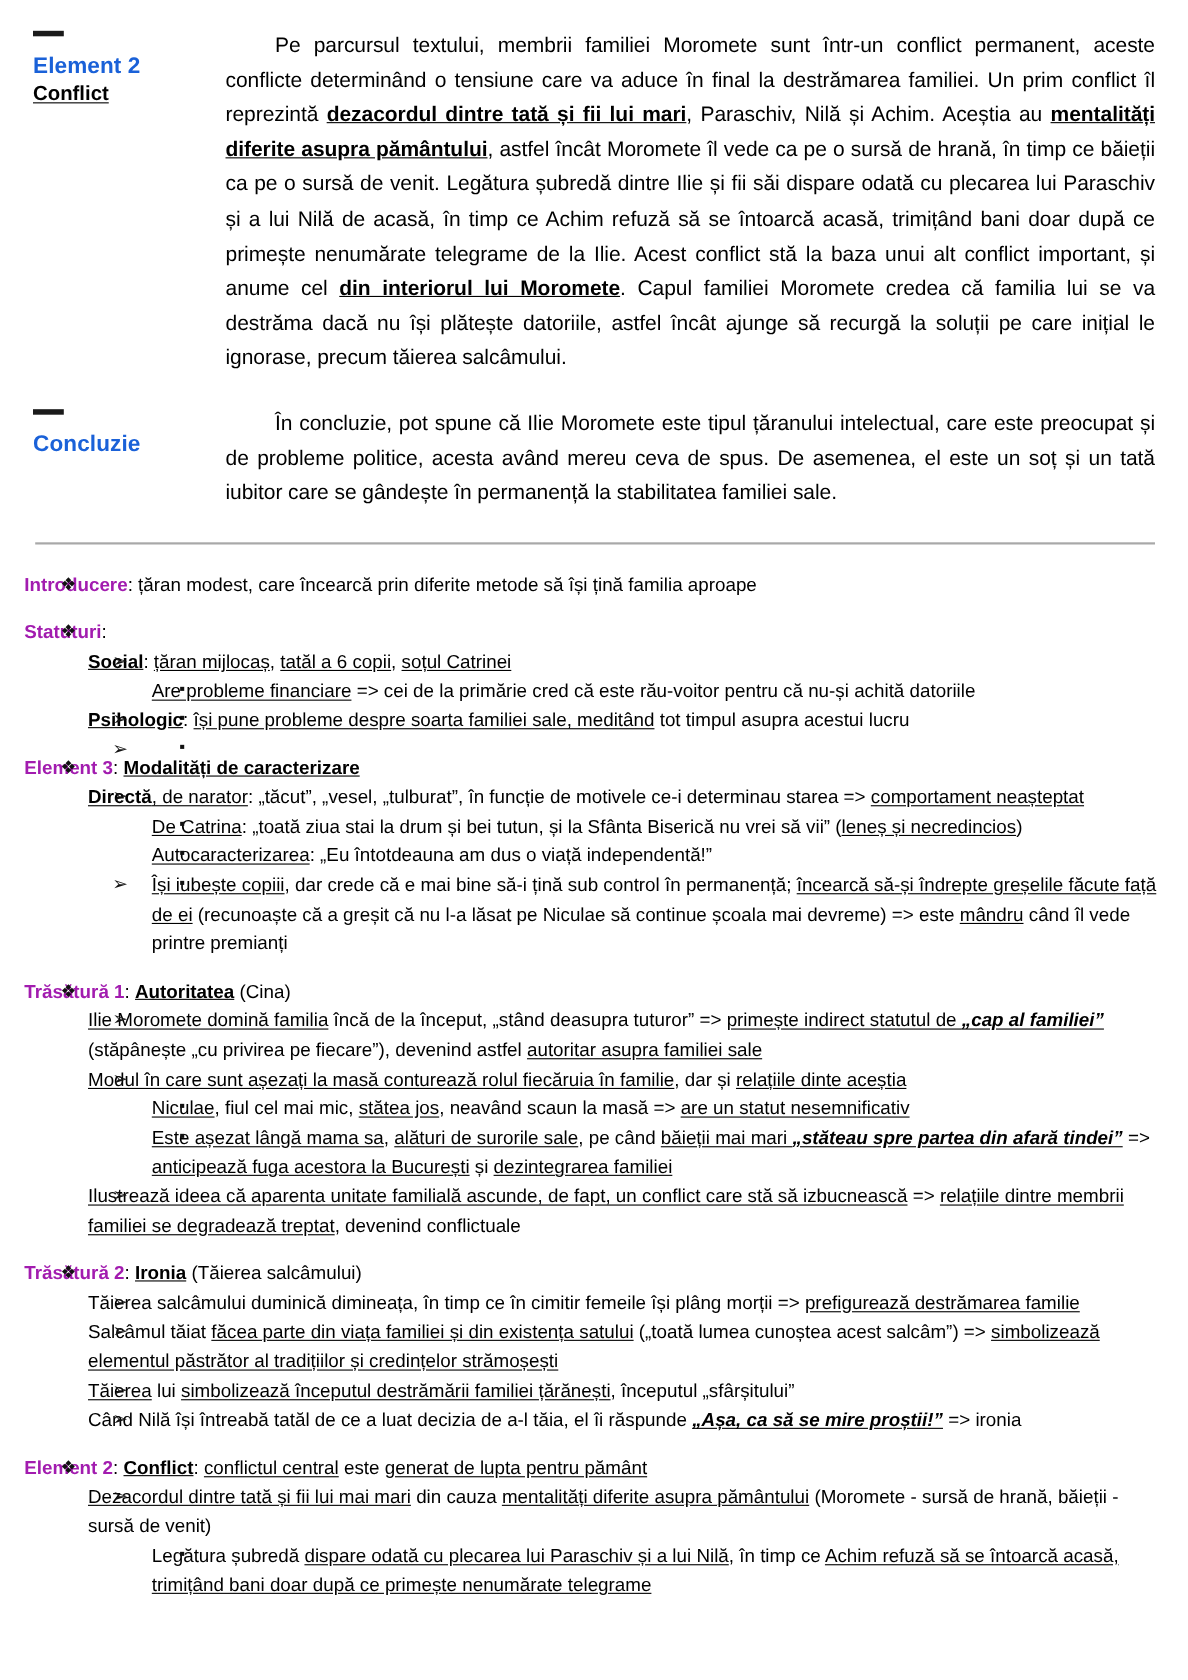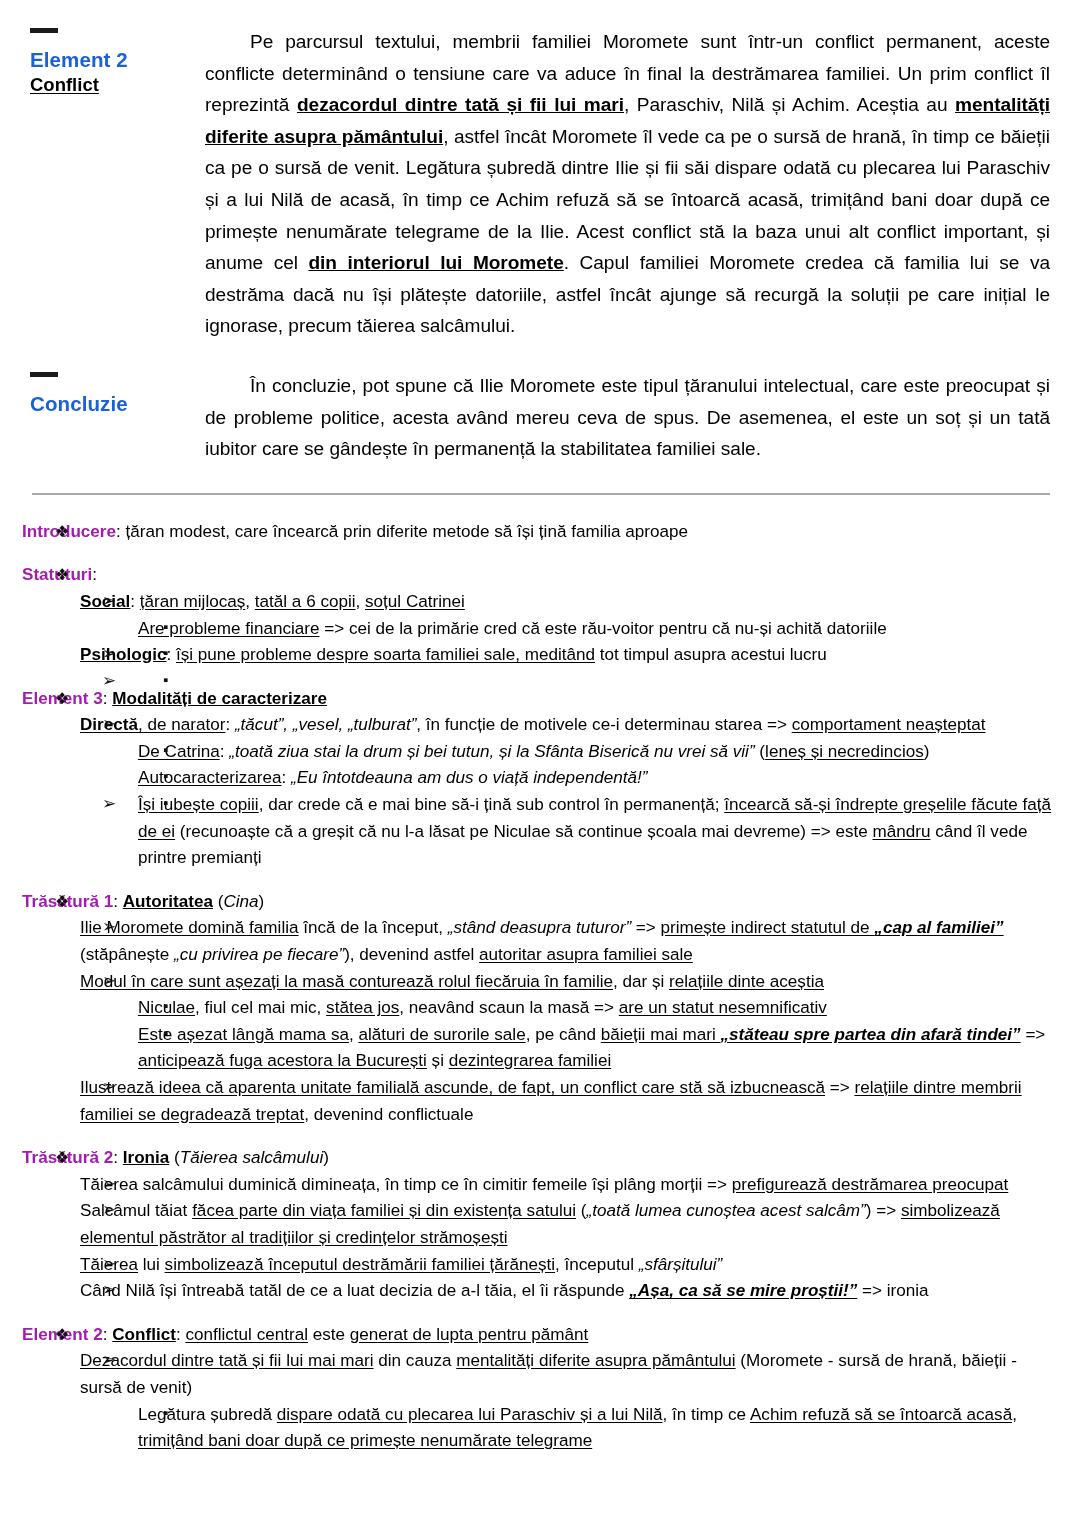--- a/index.html
+++ b/index.html
@@ -132,21 +132,21 @@
     font-size: 15px;
     line-height: 26.6px;
     color: #111;
   }
 
   .spacer-gap { height: 17px; }
 
   .t { display: inline; }
   .u  { text-decoration: underline; text-underline-offset: 2px; }
   .b  { font-weight: bold; text-decoration: underline; }
-  .i  { font-style: italic; }
+  .i  { }
   .blue { color: #a21caf; font-weight: bold; }
   .bu { font-weight: bold; text-decoration: underline; text-underline-offset: 2px; }
   .iu { font-style: italic; text-decoration: underline; text-underline-offset: 2px; font-weight: bold; }
 </style>
 </head>
 <body>
 
 <div class="page">
 
   <div class="essay" id="essay-root">
@@ -189,21 +189,21 @@
         <li class="l3" style="margin-left: 116px;"><span class="mk">▪</span><span class="t"><span class="u">Își iubește copiii</span><span>, dar crede că e mai bine să-i țină sub control în permanență; </span><span class="u">încearcă să-și îndrepte greșelile făcute față de ei</span><span> (recunoaște că a greșit că nu l-a lăsat pe Niculae să continue școala mai devreme) =&gt; este </span><span class="u">mândru</span><span> când îl vede printre premianți</span></span></li>
         <li class="spacer-gap"></li>
         <li class="l1"><span class="mk">❖</span><span class="t"><span class="blue">Trăsătură 1</span><span>: </span><span class="b">Autoritatea</span><span> (</span><span class="i">Cina</span><span>)</span></span></li>
         <li class="l2" style="margin-left: 58px;"><span class="mk">➢</span><span class="t"><span class="u">Ilie Moromete domină familia</span><span> încă de la început, </span><span class="i">„stând deasupra tuturor”</span><span> =&gt; </span><span class="u">primește indirect statutul de </span><span class="iu">„cap al familiei”</span><span> (stăpânește </span><span class="i">„cu privirea pe fiecare”</span><span>), devenind astfel </span><span class="u">autoritar asupra familiei sale</span></span></li>
         <li class="l2" style="margin-left: 58px;"><span class="mk">➢</span><span class="t"><span class="u">Modul în care sunt așezați la masă conturează rolul fiecăruia în familie</span><span>, dar și </span><span class="u">relațiile dinte aceștia</span></span></li>
         <li class="l3" style="margin-left: 116px;"><span class="mk">▪</span><span class="t"><span class="u">Niculae</span><span>, fiul cel mai mic, </span><span class="u">stătea jos</span><span>, neavând scaun la masă =&gt; </span><span class="u">are un statut nesemnificativ</span></span></li>
         <li class="l3" style="margin-left: 116px;"><span class="mk">▪</span><span class="t"><span class="u">Este așezat lângă mama sa</span><span>, </span><span class="u">alături de surorile sale</span><span>, pe când </span><span class="u">băieții mai mari </span><span class="iu">„stăteau spre partea din afară tindei”</span><span> =&gt; </span><span class="u">anticipează fuga acestora la București</span><span> și </span><span class="u">dezintegrarea familiei</span></span></li>
         <li class="l2" style="margin-left: 58px;"><span class="mk">➢</span><span class="t"><span class="u">Ilustrează ideea că aparenta unitate familială ascunde, de fapt, un conflict care stă să izbucnească</span><span> =&gt; </span><span class="u">relațiile dintre membrii familiei se degradează treptat</span><span>, devenind conflictuale</span></span></li>
         <li class="spacer-gap"></li>
         <li class="l1"><span class="mk">❖</span><span class="t"><span class="blue">Trăsătură 2</span><span>: </span><span class="b">Ironia</span><span> (</span><span class="i">Tăierea salcâmului</span><span>)</span></span></li>
-        <li class="l2" style="margin-left: 58px;"><span class="mk">➢</span><span class="t"><span>Tăierea salcâmului duminică dimineața, în timp ce în cimitir femeile își plâng morții =&gt; </span><span class="u">prefigurează destrămarea preocupat</span></span></li>
+        <li class="l2" style="margin-left: 58px;"><span class="mk">➢</span><span class="t"><span>Tăierea salcâmului duminică dimineața, în timp ce în cimitir femeile își plâng morții =&gt; </span><span class="u">prefigurează destrămarea familie</span></span></li>
         <li class="l2" style="margin-left: 58px;"><span class="mk">➢</span><span class="t"><span>Salcâmul tăiat </span><span class="u">făcea parte din viața familiei și din existența satului</span><span> (</span><span class="i">„toată lumea cunoștea acest salcâm”</span><span>) =&gt; </span><span class="u">simbolizează elementul păstrător al tradițiilor și credințelor strămoșești</span></span></li>
         <li class="l2" style="margin-left: 58px;"><span class="mk">➢</span><span class="t"><span class="u">Tăierea</span><span> lui </span><span class="u">simbolizează începutul destrămării familiei țărănești</span><span>, începutul </span><span class="i">„sfârșitului”</span></span></li>
         <li class="l2" style="margin-left: 58px;"><span class="mk">➢</span><span class="t"><span>Când Nilă își întreabă tatăl de ce a luat decizia de a-l tăia, el îi răspunde </span><span class="iu">„Așa, ca să se mire proștii!”</span><span> =&gt; ironia</span></span></li>
         <li class="spacer-gap"></li>
         <li class="l1"><span class="mk">❖</span><span class="t"><span class="blue">Element 2</span><span>: </span><span class="b">Conflict</span><span>: </span><span class="u">conflictul central</span><span> este </span><span class="u">generat de lupta pentru pământ</span></span></li>
         <li class="l2" style="margin-left: 58px;"><span class="mk">➢</span><span class="t"><span class="u">Dezacordul dintre tată și fii lui mai mari</span><span> din cauza </span><span class="u">mentalități diferite asupra pământului</span><span> (Moromete - sursă de hrană, băieții - sursă de venit)</span></span></li>
         <li class="l3" style="margin-left: 116px;"><span class="mk">▪</span><span class="t"><span>Legătura șubredă </span><span class="u">dispare odată cu plecarea lui Paraschiv și a lui Nilă</span><span>, în timp ce </span><span class="u">Achim refuză să se întoarcă acasă, trimițând bani doar după ce primește nenumărate telegrame</span></span></li>
       </ul>
   </div>
 

